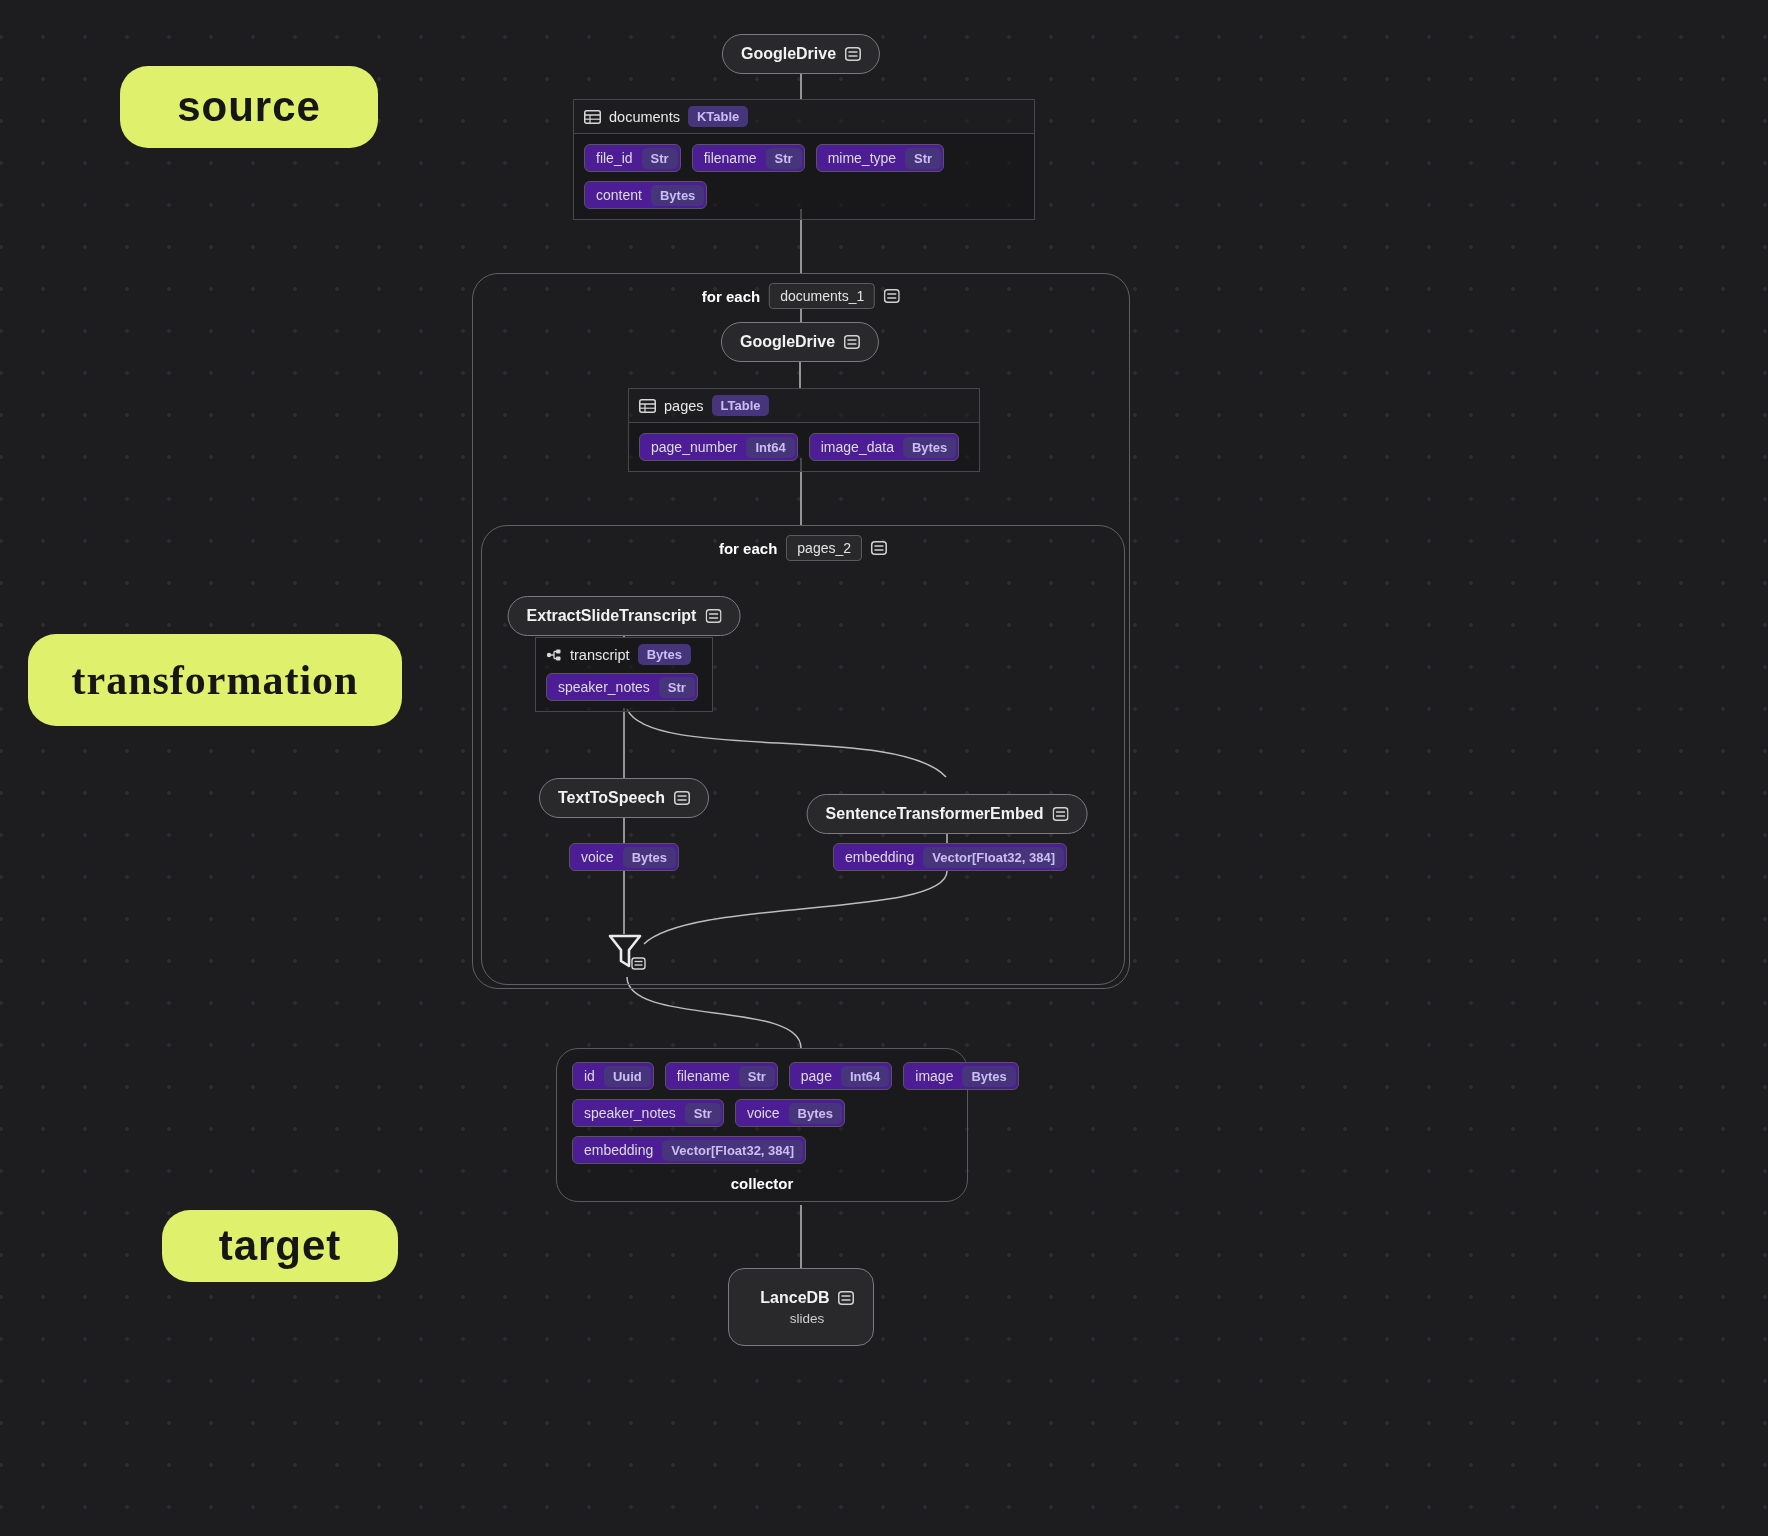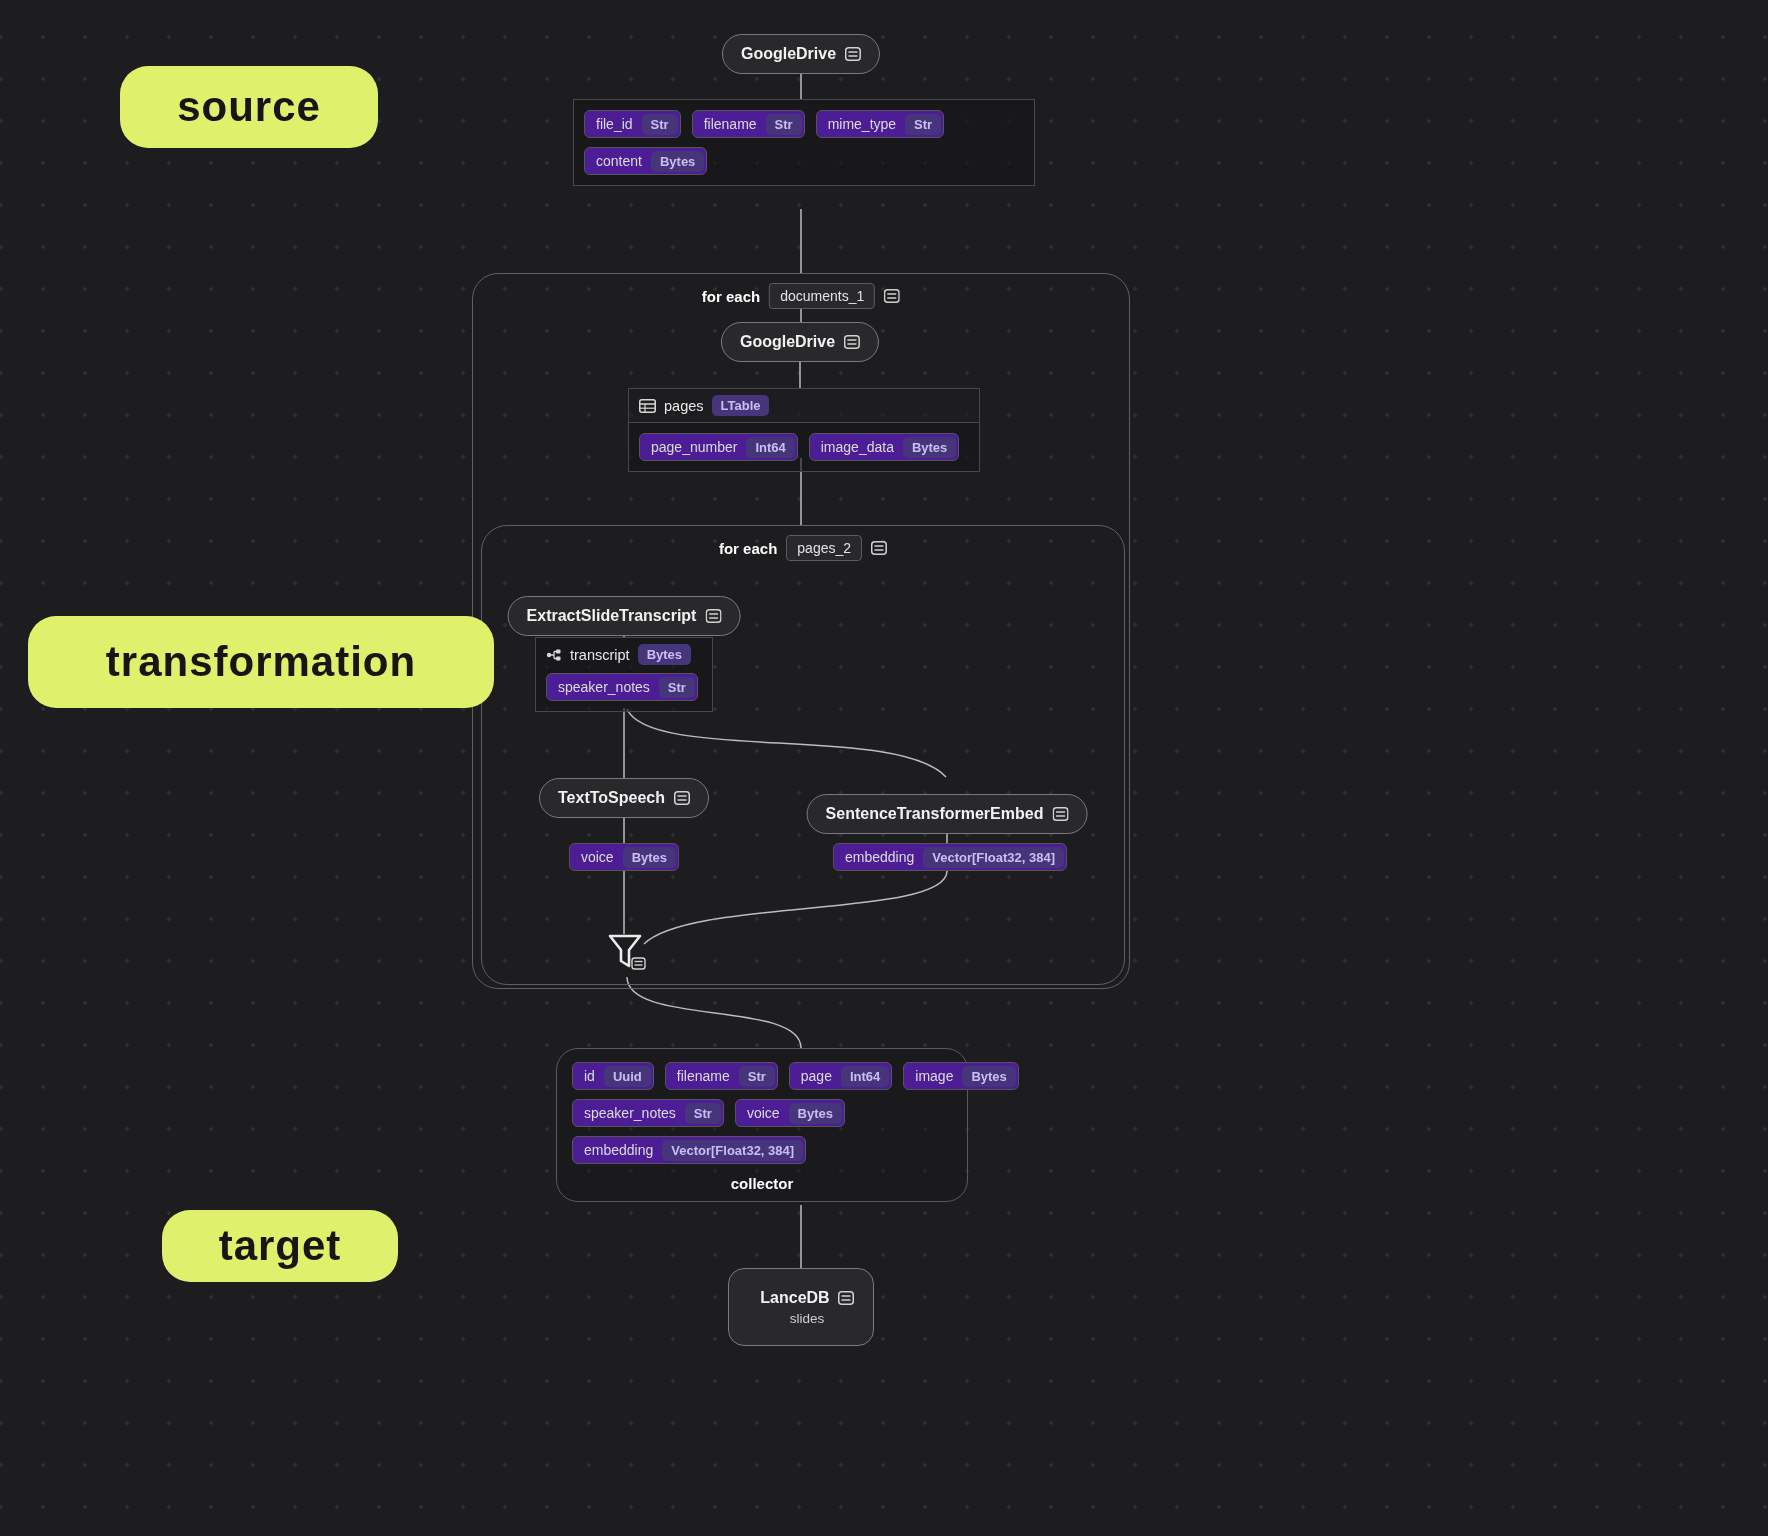--- a/index.html
+++ b/index.html
@@ -131,20 +131,30 @@
   <div class="node" style="left:801px; top:34px;">
     <span>GoogleDrive</span>
     <svg class="icon" width="16" height="14" viewBox="0 0 16 14">
         <rect x="0.75" y="0.75" width="14.5" height="12.5" rx="3" fill="none" stroke="#d2d2d2" stroke-width="1.5"></rect>
         <line x1="3.5" y1="5" x2="12.5" y2="5" stroke="#d2d2d2" stroke-width="1.5"></line>
         <line x1="3.5" y1="9" x2="12.5" y2="9" stroke="#d2d2d2" stroke-width="1.5"></line>
       </svg>
   </div>
 
   <div class="tablebox" style="left:573px; top:99px; width:462px;">
+    <div class="table-header">
+      <svg class="icon" width="17" height="14" viewBox="0 0 17 14">
+          <rect x="0.75" y="0.75" width="15.5" height="12.5" rx="2" fill="none" stroke="#d8d8d8" stroke-width="1.5"></rect>
+          <line x1="1" y1="5" x2="16" y2="5" stroke="#d8d8d8" stroke-width="1.5"></line>
+          <line x1="6" y1="5" x2="6" y2="13" stroke="#d8d8d8" stroke-width="1.2"></line>
+          <line x1="1" y1="9.2" x2="16" y2="9.2" stroke="#d8d8d8" stroke-width="1.2"></line>
+        </svg>
+      <span class="table-name">documents</span>
+      <span class="badge">KTable</span>
+    </div>
     <div class="table-body">
       <div class="chip-row">
         <span class="chip">
             <span class="fname">file_id</span>
             <span class="badge">Str</span>
           </span>
         <span class="chip">
             <span class="fname">filename</span>
             <span class="badge">Str</span>
           </span>
@@ -311,15 +321,15 @@
       <svg class="icon" width="16" height="14" viewBox="0 0 16 14">
           <rect x="0.75" y="0.75" width="14.5" height="12.5" rx="3" fill="none" stroke="#d2d2d2" stroke-width="1.5"></rect>
           <line x1="3.5" y1="5" x2="12.5" y2="5" stroke="#d2d2d2" stroke-width="1.5"></line>
           <line x1="3.5" y1="9" x2="12.5" y2="9" stroke="#d2d2d2" stroke-width="1.5"></line>
         </svg>
     </div>
     <div class="lance-sub">slides</div>
   </div>
 
   <div class="biglabel" style="left:120px; top:66px; width:258px; height:82px;">source</div>
-  <div class="biglabel" style="left:28px; top:616px; width:466px; height:92px;">transformation</div>
+  <div class="biglabel" style="left:28px; top:634px; width:374px; height:92px;font-family:Liberation Serif, serif;">transformation</div>
   <div class="biglabel" style="left:162px; top:1210px; width:236px; height:72px;">target</div>
 </div>
 
 </body></html>

